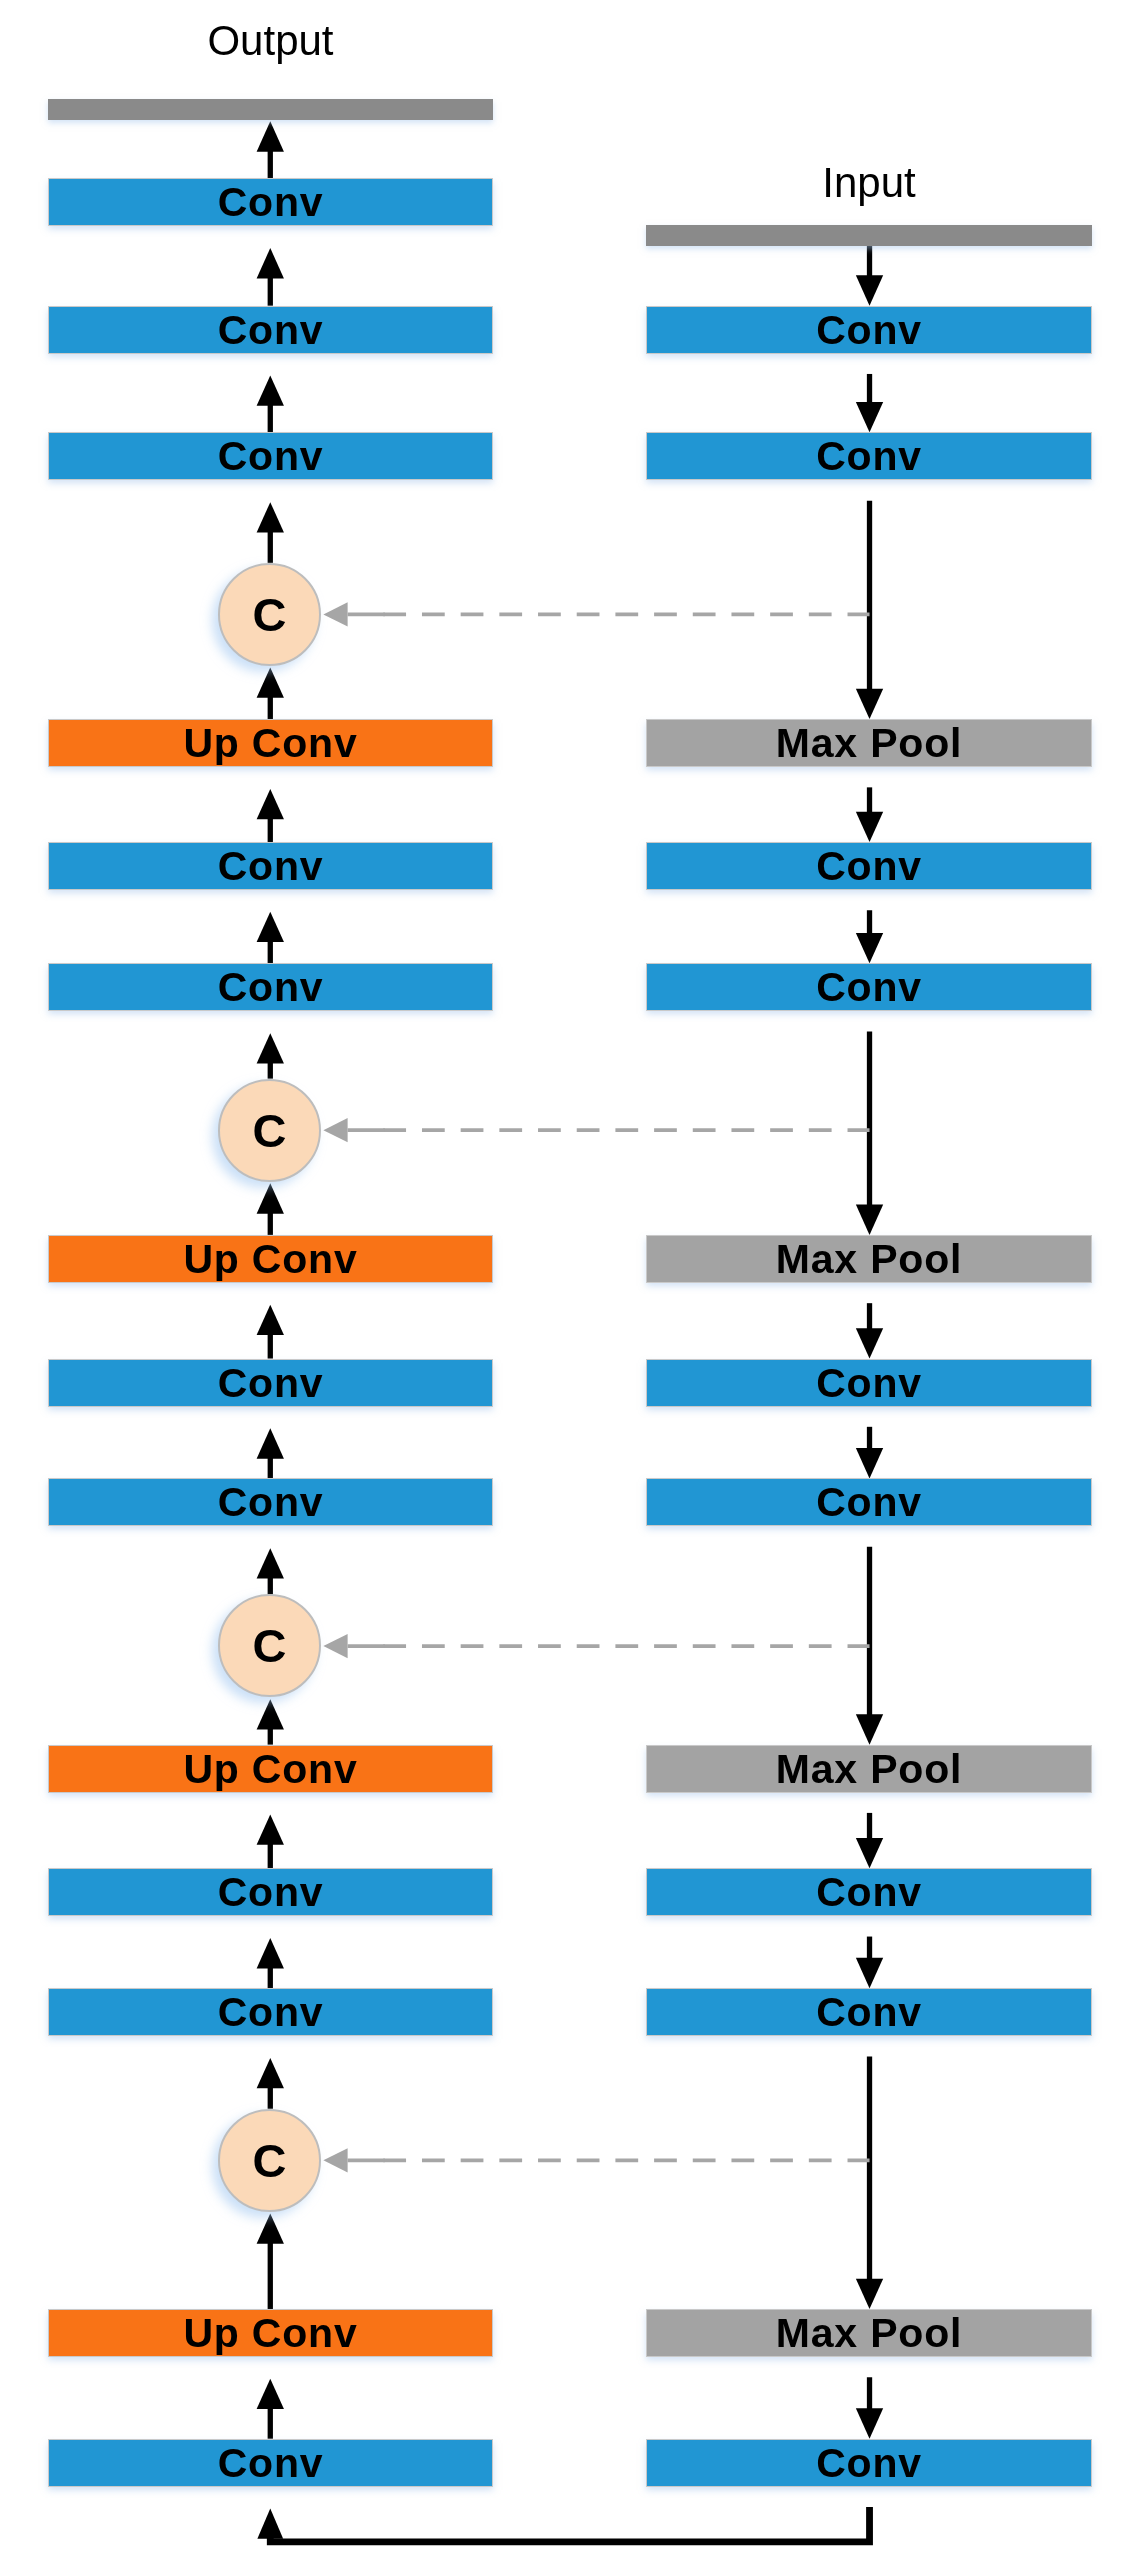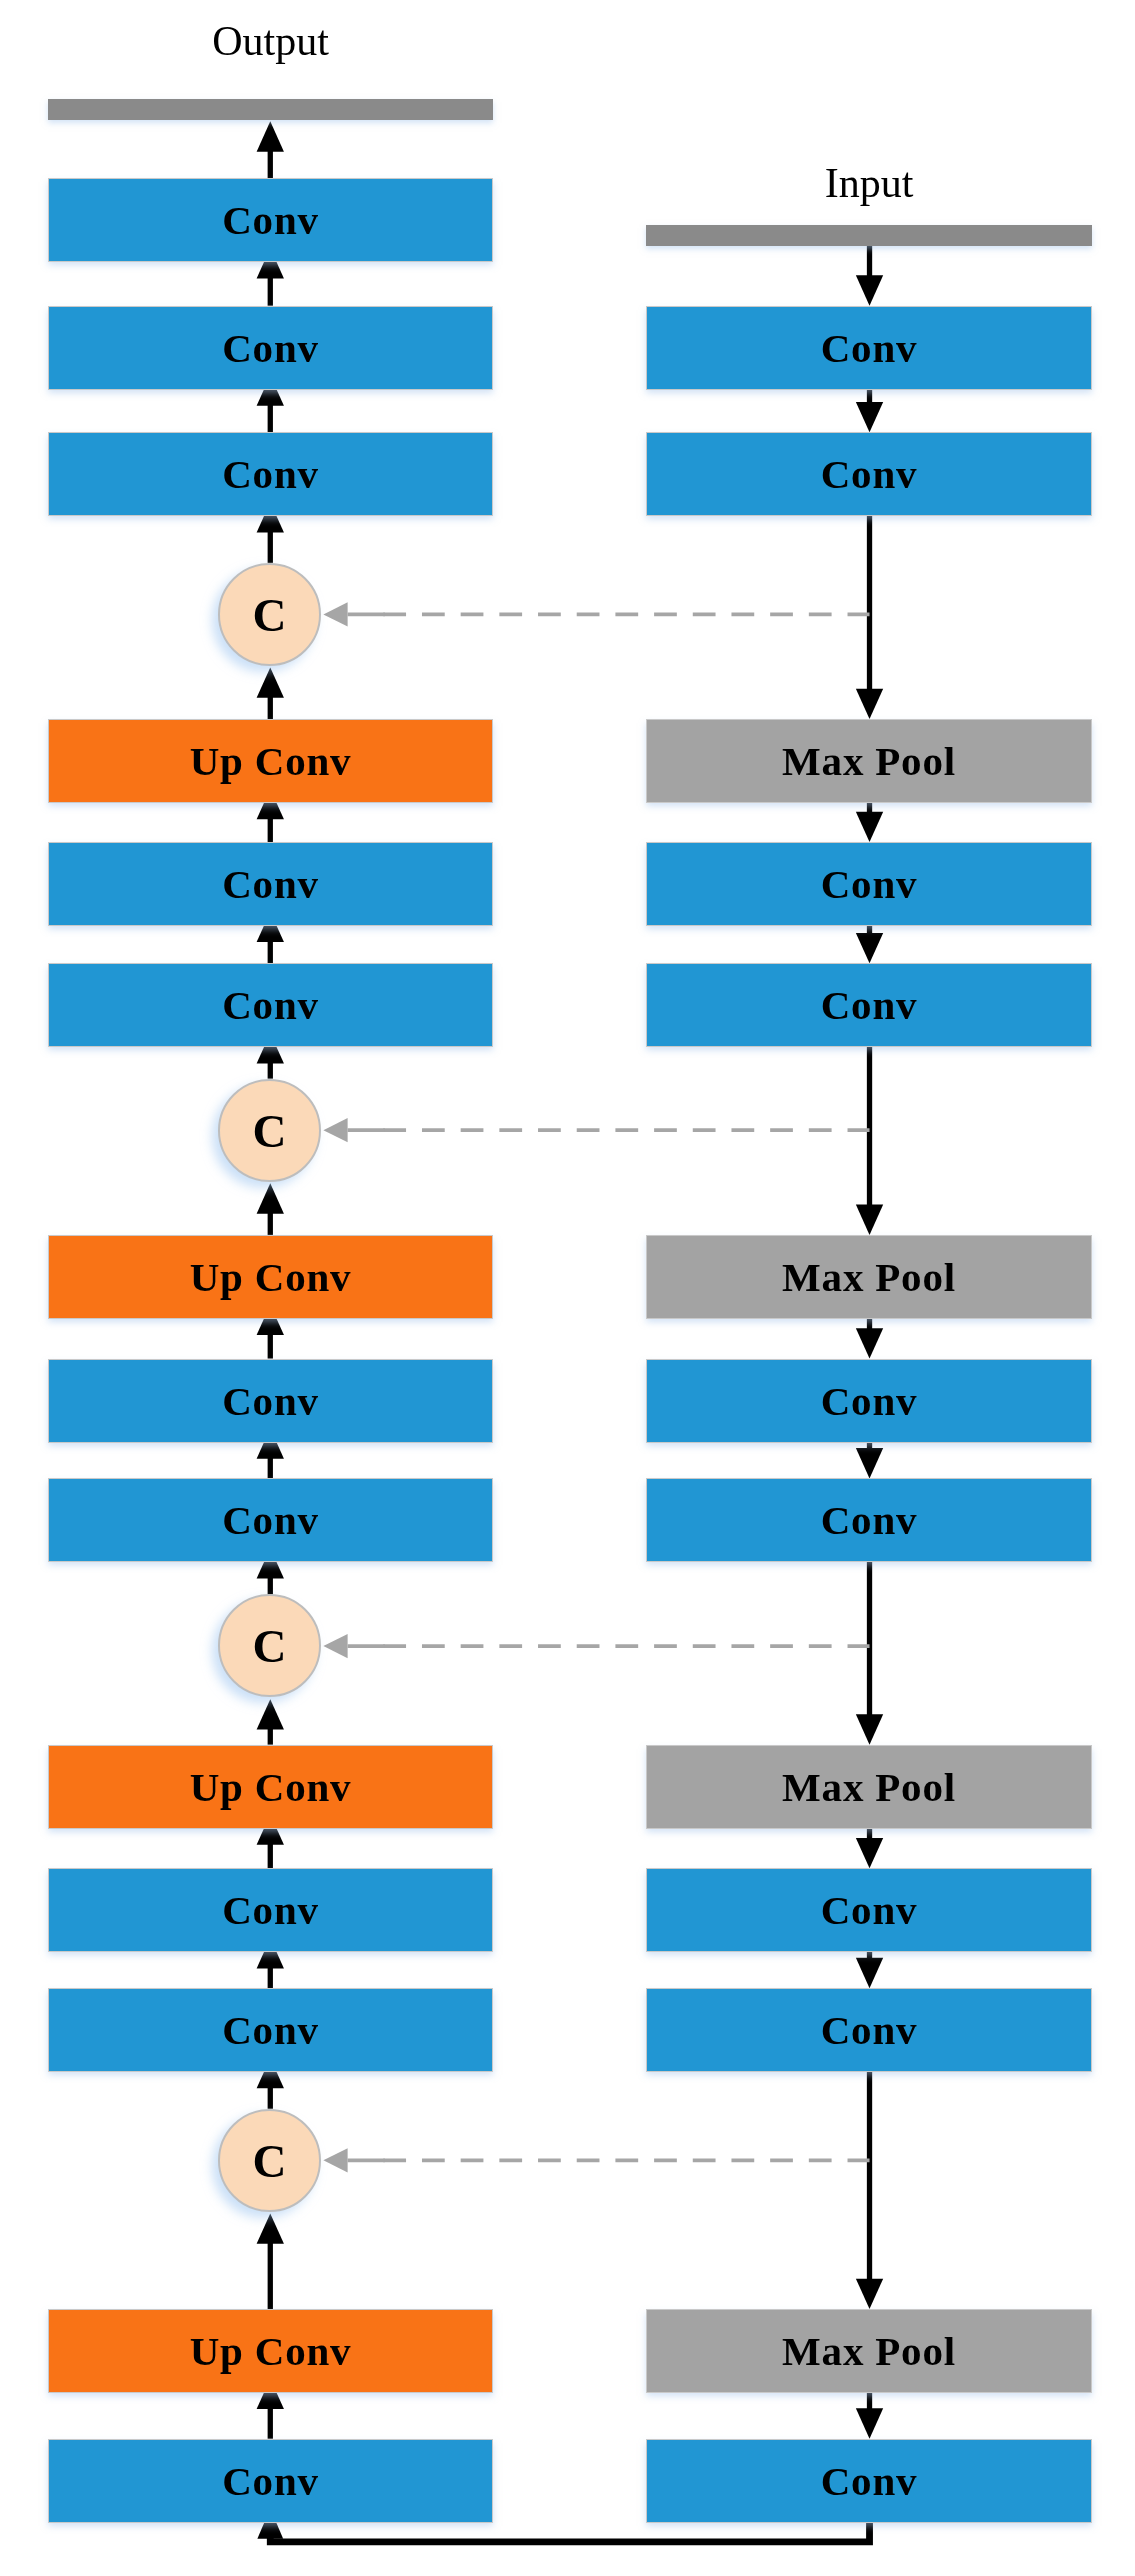--- a/index.html
+++ b/index.html
@@ -1,22 +1,22 @@
 <!DOCTYPE html>
 <html style="font-size:12px"><head>
 <meta charset="utf-8">
 <style>
   html,body{margin:0;padding:0;background:#ffffff;}
   .canvas{
     position:relative;width:1136px;height:2576px;background:#ffffff;
-    font-family:Liberation Serif, serif;overflow:hidden;border-radius:20px;
+    font-family:Liberation Sans, sans-serif;overflow:hidden;border-radius:20px;
   }
   #wires{position:absolute;left:0;top:0;}
   .box{
-    position:absolute;height:84px;box-sizing:border-box;
+    position:absolute;height:48px;box-sizing:border-box;
     display:flex;align-items:center;justify-content:center;
     font-weight:bold;font-size:41px;color:#000;letter-spacing:0.8px;
     border:1.5px solid #c9c9c9;
     box-shadow:0 3.8px 6.8px rgba(168,200,238,0.5);
   }
   .colL{left:48px;width:445px;}
   .colR{left:646px;width:446px;}
   .conv{background:#2196d3;}
   .up{background:#f97316;}
   .pool{background:#a3a3a3;}

